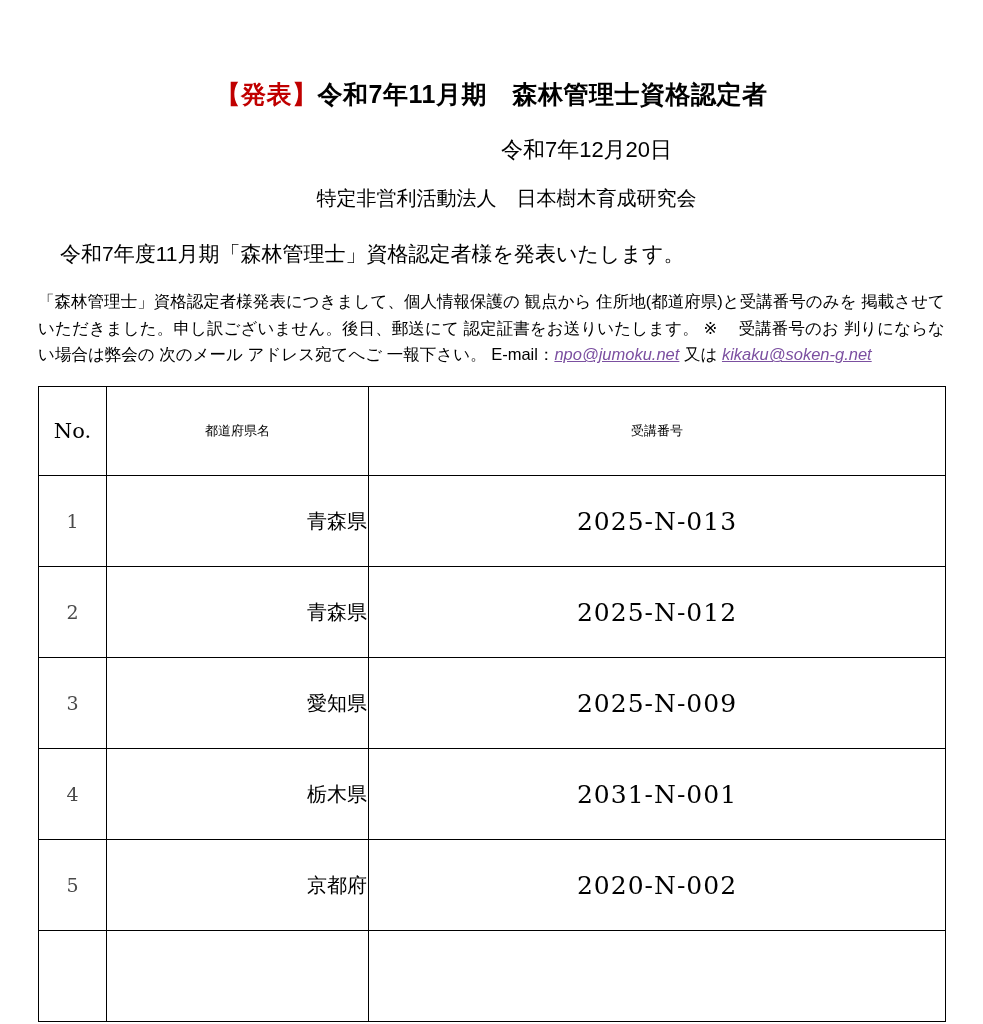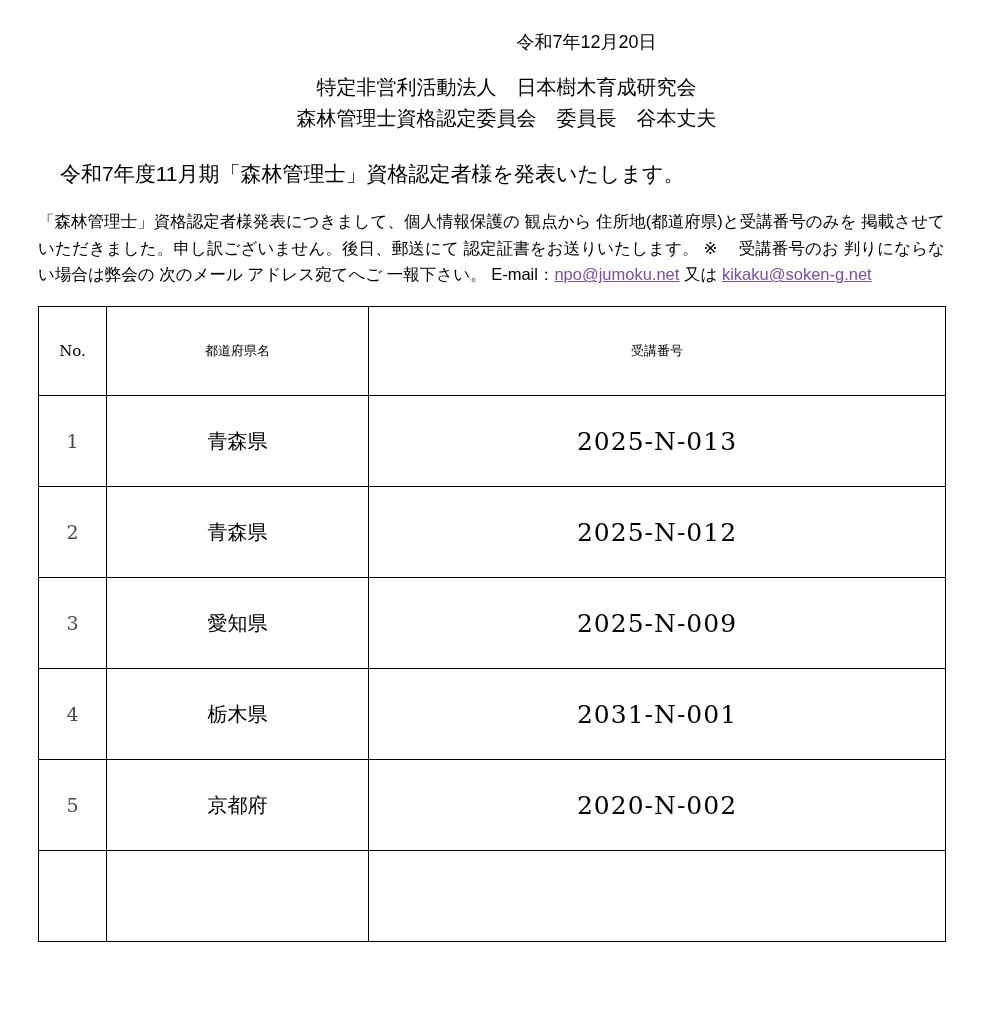--- a/index.html
+++ b/index.html
@@ -33,23 +33,23 @@
   .title-mark {
     color: #c00000;
   }
   .title-main {
     color: #000000;
   }
 
   
   .date-line {
     text-align: center;
-    margin-top: 30px;
+    margin-top: 24px;
     margin-left: 190px;
-    font-size: 18px;
+    font-size: 22px;
   }
 
   
   .issuer {
     text-align: center;
     margin-top: 18px;
     margin-left: 30px;
     font-size: 20px;
     line-height: 1.55;
   }
@@ -64,20 +64,21 @@
   .notice {
     margin: 20px 38px 0 38px;
     font-size: 16.5px;
     line-height: 1.62;
     text-align: justify;
   }
   .notice a,
   .mail-link {
     color: #7b4fa0;
     text-decoration: underline;
+    font-style: italic;
   }
 
   
   .table-wrap {
     margin: 18px 38px 0 38px;
   }
   table.result {
     border-collapse: collapse;
     width: 907px;
     table-layout: fixed;
@@ -88,33 +89,34 @@
     text-align: center;
     vertical-align: middle;
     font-weight: normal;
     font-family: "DejaVu Serif", "Liberation Serif", serif;
   }
   table.result thead th {
     height: 86px;
     font-size: 13px;
   }
   table.result thead th.col-no {
-    font-size: 15px;
+    font-size: 21px;
   }
   table.result tbody td {
     height: 88px;
     font-size: 20px;
   }
   table.result tbody td.col-no {
     font-size: 19px;
     color: #4a4a4a;
   }
   table.result tbody td.col-pref {
     font-size: 20px;
     font-family: "Liberation Sans", "DejaVu Sans", sans-serif;
+    text-align: right;
   }
   table.result thead th.col-pref,
   table.result thead th.col-num {
     font-family: "Liberation Sans", "DejaVu Sans", sans-serif;
   }
   table.result tbody td.col-num {
     font-size: 25px;
     letter-spacing: 1px;
   }
   col.c-no    { width: 68px; }
@@ -126,26 +128,28 @@
     height: 22px;
     border-top: 1px solid #000000;
     border-bottom: none;
   }
 </style>
 </head>
 <body>
 
 <div class="page">
 
+  <div class="title-row">
+    <span class="title-mark">【発表】</span><span class="title-main">令和7年11月期　森林管理士資格認定者</span>
+  </div>
 
   <div class="date-line">令和7年12月20日</div>
 
   <div class="issuer">
     <div>特定非営利活動法人　日本樹木育成研究会</div>
-    <div>森林管理士資格認定委員会　委員長　谷本丈夫</div>
   </div>
 
   <div class="lead">令和7年度11月期「森林管理士」資格認定者様を発表いたします。</div>
 
   <div class="notice">
     <span>「森林管理士」資格認定者様発表につきまして、個人情報保護の 観点から 住所地(都道府県)と受講番号のみを 掲載させていただきました。申し訳ございません。後日、郵送にて 認定証書をお送りいたします。 ※ 　受講番号のお 判りにならない場合は弊会の 次のメール アドレス宛てへご 一報下さい。 E-mail：</span><a class="mail-link" href="#">npo@jumoku.net</a><span> 又は </span><a class="mail-link" href="#">kikaku@soken-g.net</a>
   </div>
 
   <div class="table-wrap">
     <table class="result">

